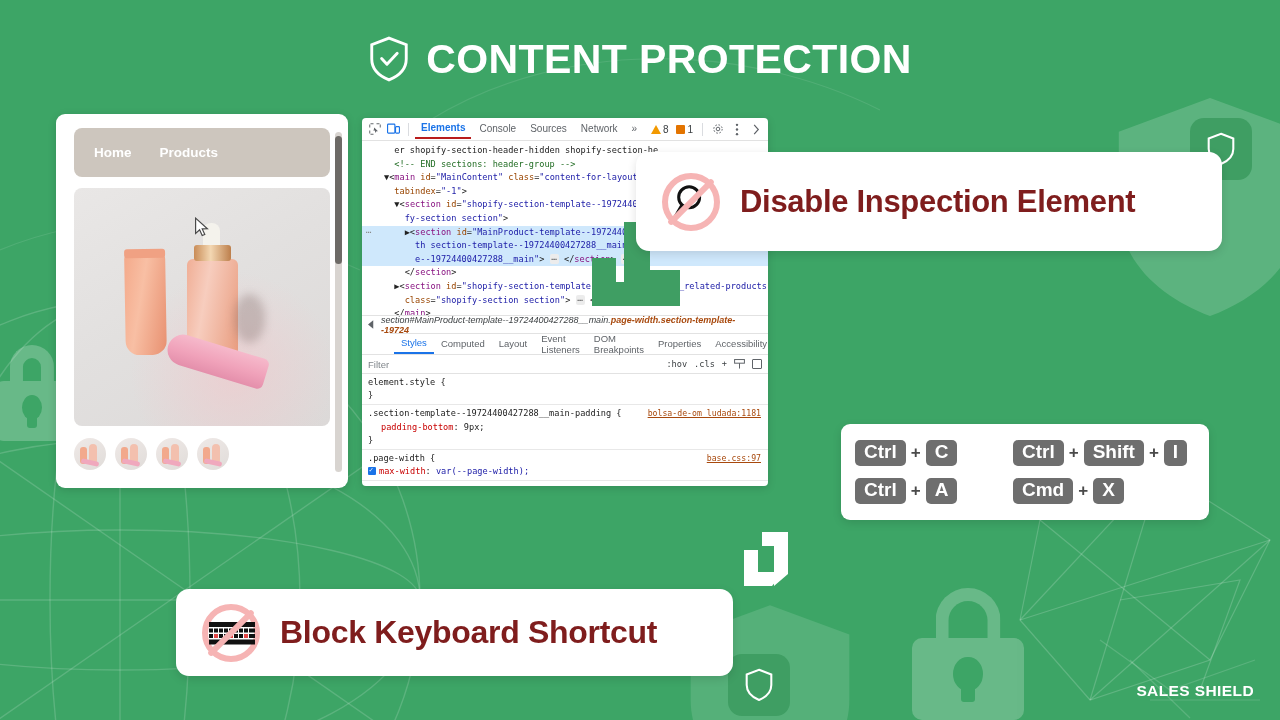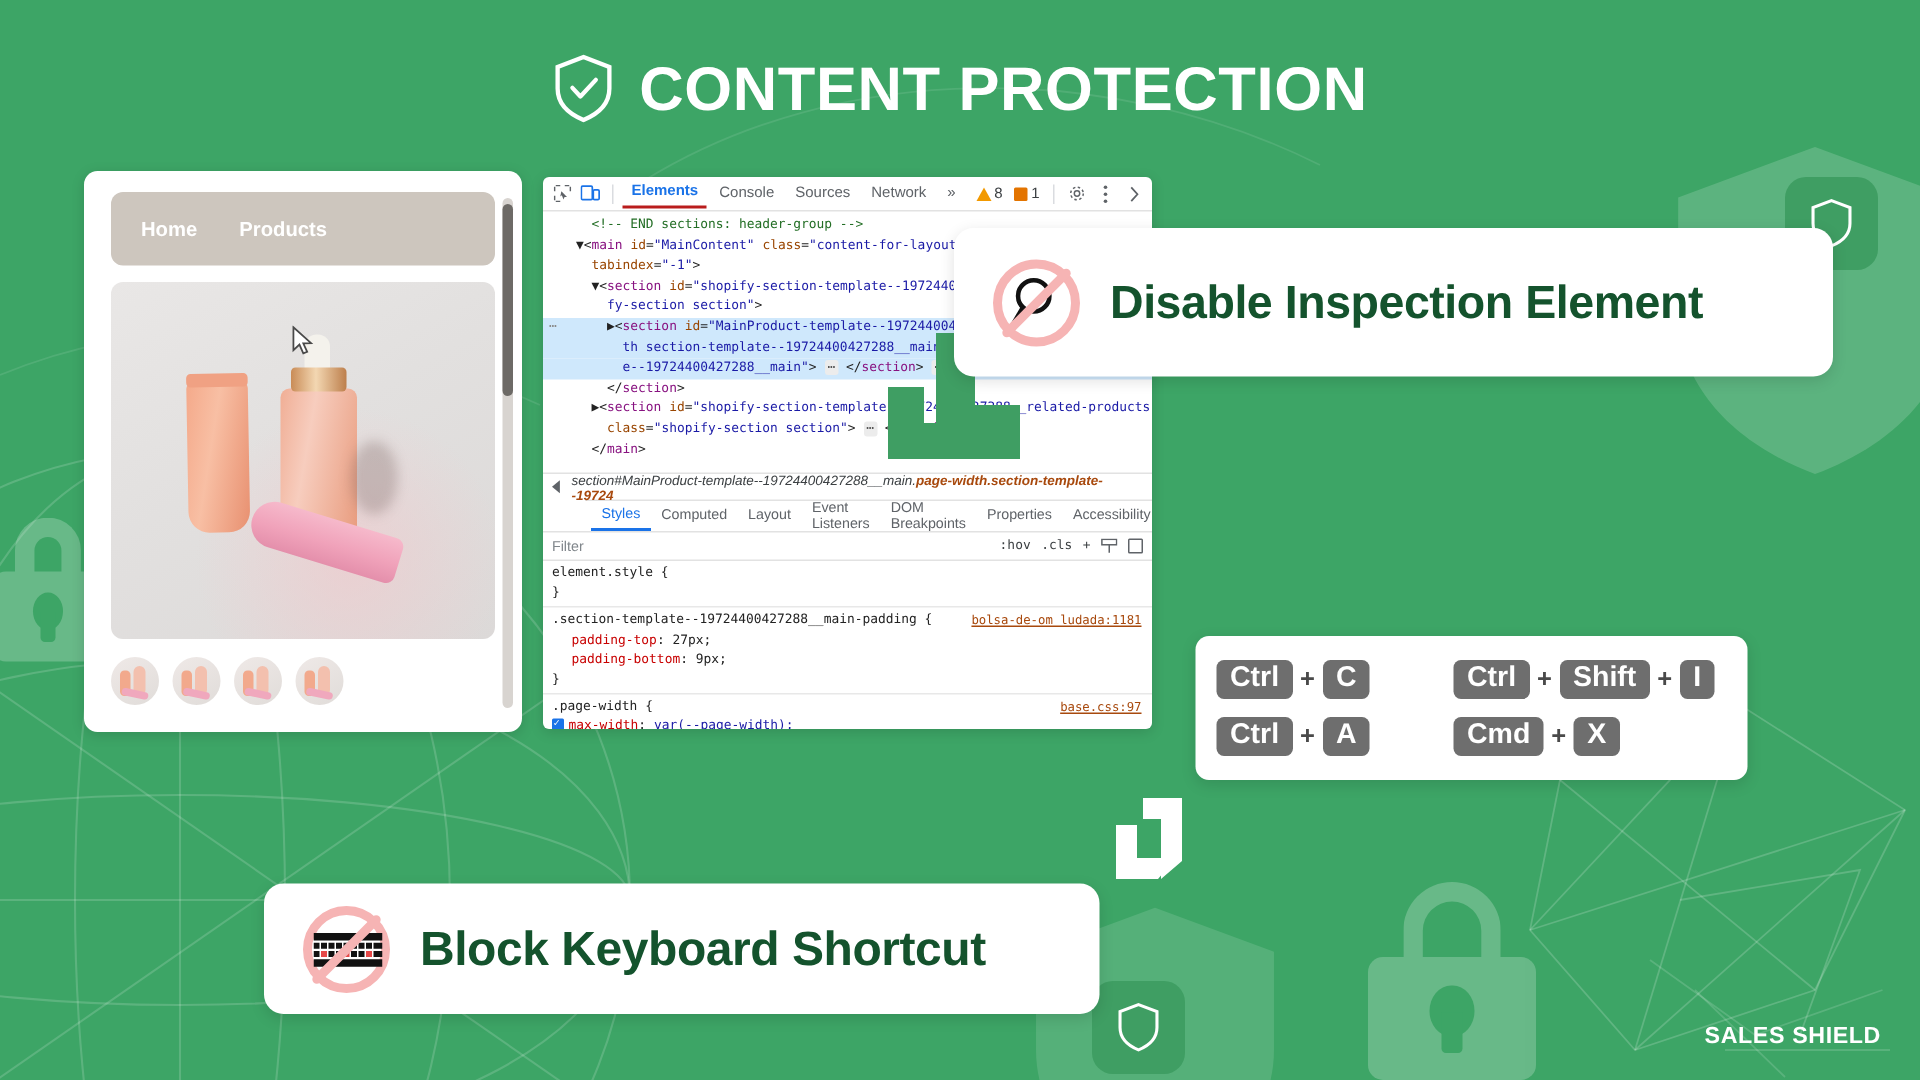--- a/index.html
+++ b/index.html
@@ -116,30 +116,30 @@
 
   
   #arrow-green { position: absolute; left: 588px; top: 218px; width: 96px; height: 92px; z-index: 7; }
   #arrow-white { position: absolute; left: 738px; top: 528px; width: 70px; height: 68px; z-index: 7; }
 
   
   .callout { position: absolute; background: #ffffff; border-radius: 13px; display: flex; align-items: center; gap: 20px;
      padding: 0 26px; z-index: 9; box-shadow: 0 3px 10px rgba(0,0,0,.12); }
   #callout-inspect { left: 636px; top: 152px; width: 586px; height: 99px; }
   #callout-keyboard { left: 176px; top: 589px; width: 557px; height: 87px; }
-  .callout .label { font-size: 31px; font-weight: bold; color: #14532d; letter-spacing: -.3px; }
+  .callout .label { font-size: 31px; font-weight: bold; color: #7f1d1d; letter-spacing: -.3px; }
   #callout-keyboard .label { font-size: 32px; }
   .no-badge { position: relative; width: 58px; height: 58px; flex: none; }
   .no-badge .ring { position: absolute; inset: 0; border: 6px solid #f6b4b4; border-radius: 50%; }
   .no-badge .slash { position: absolute; left: 50%; top: -2px; width: 6px; height: 62px; background: #f6b4b4; transform: translateX(-50%) rotate(45deg); border-radius: 3px; }
   .mag { position: absolute; left: 11px; top: 10px; width: 38px; height: 38px; }
   .kbd-glyph { position: absolute; left: 7px; top: 18px; width: 46px; height: 23px; }
 
   
-  #shortcuts { position: absolute; left: 797px; top: 424px; width: 368px; height: 96px; background: #fff; border-radius: 9px;
+  #shortcuts { position: absolute; left: 841px; top: 424px; width: 368px; height: 96px; background: #fff; border-radius: 9px;
      z-index: 9; box-shadow: 0 3px 10px rgba(0,0,0,.12); padding: 10px 14px; }
   #shortcuts .row { display: flex; align-items: center; height: 38px; }
   #shortcuts .combo { display: flex; align-items: center; gap: 5px; }
   #shortcuts .combo.c1 { width: 158px; }
   .key { background: #6e6e6e; color: #fff; border-radius: 5px; font-size: 19px; font-weight: bold; padding: 2px 9px 4px;
      line-height: 1.05; display: inline-block; }
   .plus { color: #4a4a4a; font-size: 17px; font-weight: bold; }
 
   
   #brand { position: absolute; right: 26px; bottom: 20px; color: #ffffff; font-size: 15.5px; font-weight: bold; letter-spacing: .4px; z-index: 8; }
@@ -319,20 +319,21 @@
         </svg>
     </div>
     <div class="tool-ic">
       <svg width="8" height="11" viewBox="0 0 8 12">
           <polyline points="2,1 6.5,6 2,11" fill="none" stroke="#5f6368" stroke-width="1.3"></polyline>
         </svg>
     </div>
   </div>
 
   <div id="dt-dom">
+    <div class="line"><span class="punct">  er shopify-section-header-hidden shopify-section-he</span></div>
     <div class="line"><span class="comment">  &lt;!-- END sections: header-group --&gt;</span></div>
     <div class="line"><span class="punct">▼&lt;</span><span class="tagname">main</span> <span class="attrname">id</span><span class="punct">=</span><span class="attrval">"MainContent"</span> <span class="attrname">class</span><span class="punct">=</span><span class="attrval">"content-for-layout</span></div>
     <div class="line"><span class="attrname">  tabindex</span><span class="punct">=</span><span class="attrval">"-1"</span><span class="punct">&gt;</span></div>
     <div class="line"><span class="punct">  ▼&lt;</span><span class="tagname">section</span> <span class="attrname">id</span><span class="punct">=</span><span class="attrval">"shopify-section-template--19724400</span></div>
     <div class="line"><span class="attrval">    fy-section section"</span><span class="punct">&gt;</span></div>
     <div class="line sel"><span class="gutter">⋯</span><span class="punct">    ▶&lt;</span><span class="tagname">section</span> <span class="attrname">id</span><span class="punct">=</span><span class="attrval">"MainProduct-template--19724400427</span></div>
     <div class="line sel"><span class="attrval">      th section-template--19724400427288__main-padd</span></div>
     <div class="line sel"><span class="attrval">      e--19724400427288__main"</span><span class="punct">&gt;</span> <span class="ellip">⋯</span> <span class="punct">&lt;/</span><span class="tagname">section</span><span class="punct">&gt;</span> <span class="ellip">⋯</span></div>
     <div class="line"><span class="punct">    &lt;/</span><span class="tagname">section</span><span class="punct">&gt;</span></div>
     <div class="line"><span class="punct">  ▶&lt;</span><span class="tagname">section</span> <span class="attrname">id</span><span class="punct">=</span><span class="attrval">"shopify-section-template--19724400427288__related-products"</span></div>
@@ -372,21 +373,20 @@
   </div>
 
   <div id="dt-styles">
     <div class="rule">
       <div class="sel-name">element.style {</div>
       <div class="sel-name">}</div>
     </div>
     <div class="rule">
       <span class="src">bolsa-de-om_ludada:1181</span>
       <div class="sel-name">.section-template--19724400427288__main-padding {</div>
-      <div><span class="prop">padding-top</span><span class="punct">: </span><span class="val">27px;</span></div>
       <div><span class="prop">padding-bottom</span><span class="punct">: </span><span class="val">9px;</span></div>
       <div class="sel-name">}</div>
     </div>
     <div class="rule">
       <span class="src">base.css:97</span>
       <div class="sel-name">.page-width {</div>
       <div><span class="cbx"></span><span class="prop" style="padding-left:0">max-width</span><span class="punct">: </span><span class="valblue">var(--page-width);</span></div>
 
     </div>
   </div>

